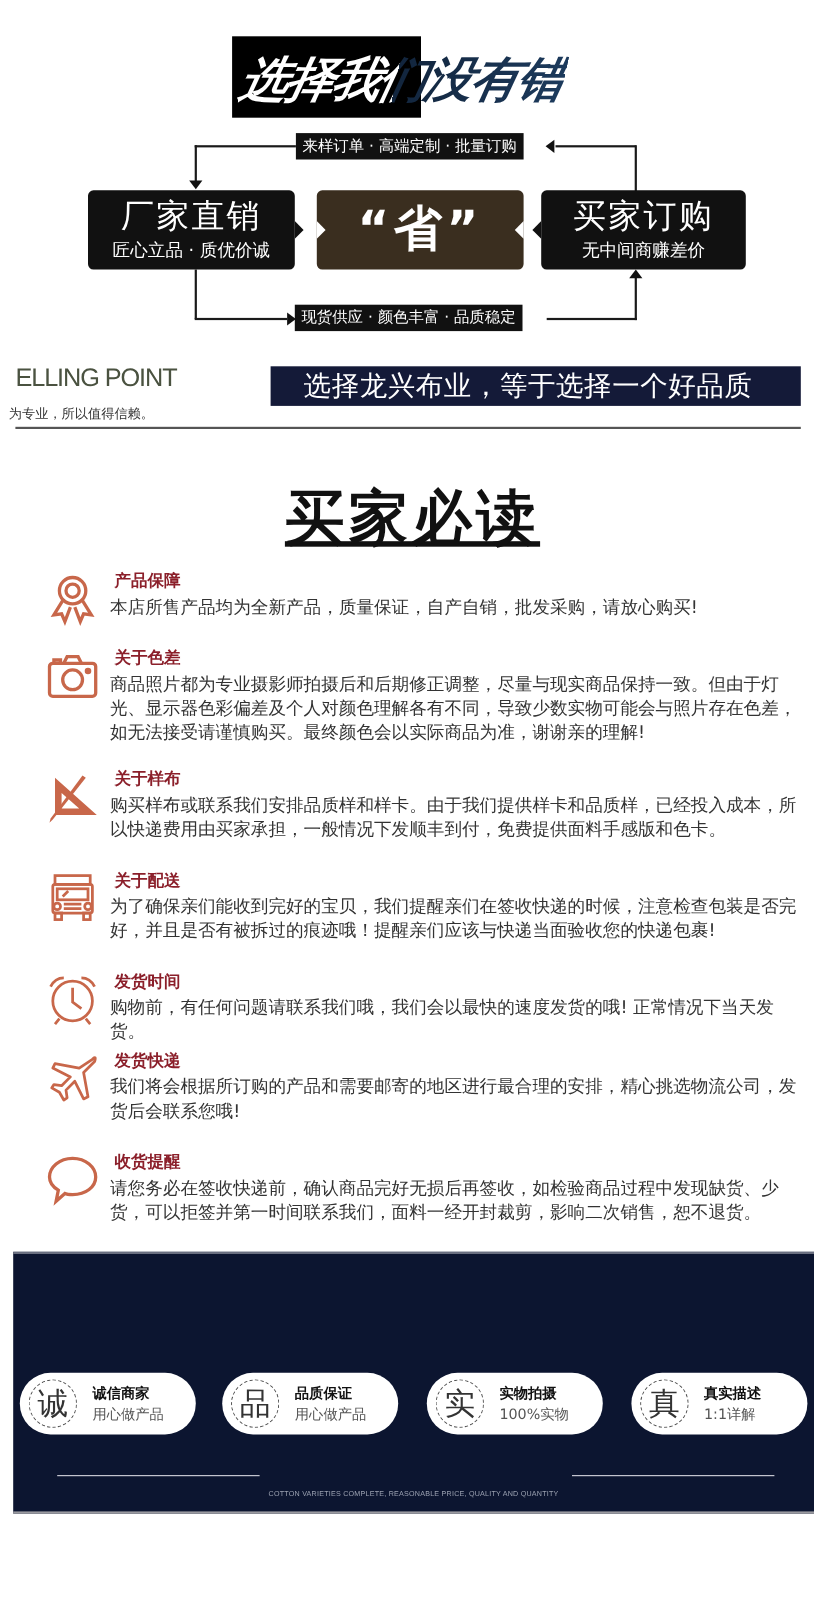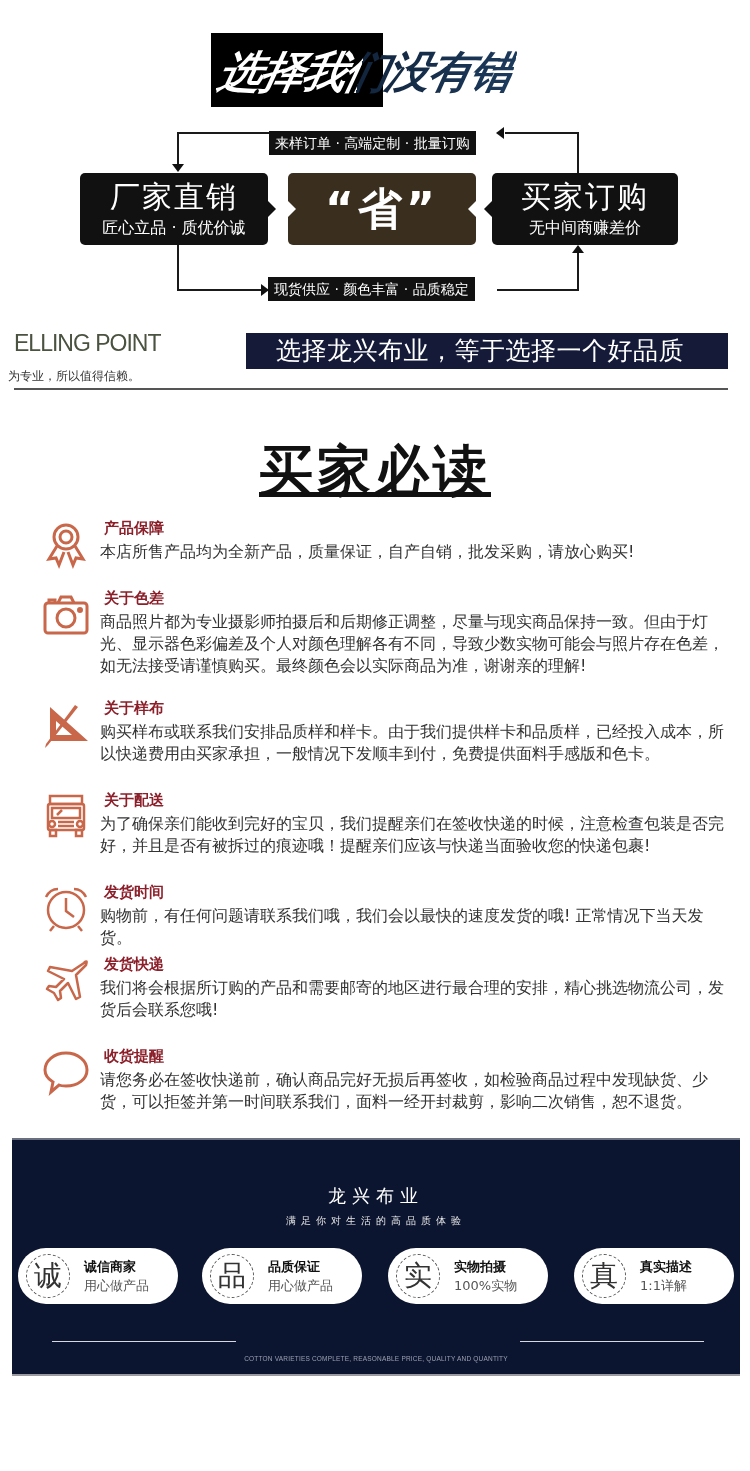--- a/index.html
+++ b/index.html
@@ -89,21 +89,21 @@
     <span>选择我们没有错</span>
   </div>
 
   <div class="flow-line" style="left:177px; top:132px; width:2px; height:36px;"></div>
   <div class="flow-line" style="left:177px; top:132px; width:92px; height:2px;"></div>
   <div class="flow-line" style="left:505px; top:132px; width:73px; height:2px;"></div>
   <div class="flow-line" style="left:577px; top:132px; width:2px; height:42px;"></div>
   <div class="arrow" style="left:172px; top:164px; border-left:6px solid transparent; border-right:6px solid transparent; border-top:8px solid #111;"></div>
   <div class="arrow" style="left:496px; top:127px; border-top:6px solid transparent; border-bottom:6px solid transparent; border-right:8px solid #111;"></div>
 
-  <div class="flow-tag" style="left:269px; top:131px;">来样订单 · 高端定制 · 批量订购</div>
+  <div class="flow-tag" style="left:269px; top:121px;">来样订单 · 高端定制 · 批量订购</div>
 
   <div class="flow-line" style="left:177px; top:245px; width:2px; height:45px;"></div>
   <div class="flow-line" style="left:177px; top:289px; width:84px; height:2px;"></div>
   <div class="flow-line" style="left:497px; top:289px; width:82px; height:2px;"></div>
   <div class="flow-line" style="left:577px; top:252px; width:2px; height:39px;"></div>
   <div class="arrow" style="left:261px; top:284px; border-top:6px solid transparent; border-bottom:6px solid transparent; border-left:8px solid #111;"></div>
   <div class="arrow" style="left:572px; top:245px; border-left:6px solid transparent; border-right:6px solid transparent; border-bottom:8px solid #111;"></div>
 
   <div class="flow-tag" style="left:268px; top:277px;">现货供应 · 颜色丰富 · 品质稳定</div>
 
@@ -205,22 +205,20 @@
   <div class="notice-item" style="top:1047px;">
     <svg class="ico" viewBox="0 0 48 48" fill="none" stroke="#c8674a" stroke-width="3">
       <path d="M24 4 C36 4 45 12 45 21 C45 30 36 37 24 37 C21 37 19 37 17 36 L9 43 L11 33 C6 30 3 26 3 21 C3 12 12 4 24 4 Z"></path>
     </svg>
     <div class="hd">收货提醒</div>
     <div class="bd">请您务必在签收快递前，确认商品完好无损后再签收，如检验商品过程中发现缺货、少货，可以拒签并第一时间联系我们，面料一经开封裁剪，影响二次销售，恕不退货。</div>
   </div>
 </div>
 
 <div class="band">
-  <div class="band-title">龙兴布业</div>
-  <div class="band-sub">满足你对生活的高品质体验</div>
 
   <div class="pill" style="left:6px;">
     <div class="seal">诚</div>
     <div class="t1">诚信商家</div>
     <div class="t2">用心做产品</div>
   </div>
   <div class="pill" style="left:190px;">
     <div class="seal">品</div>
     <div class="t1">品质保证</div>
     <div class="t2">用心做产品</div>

